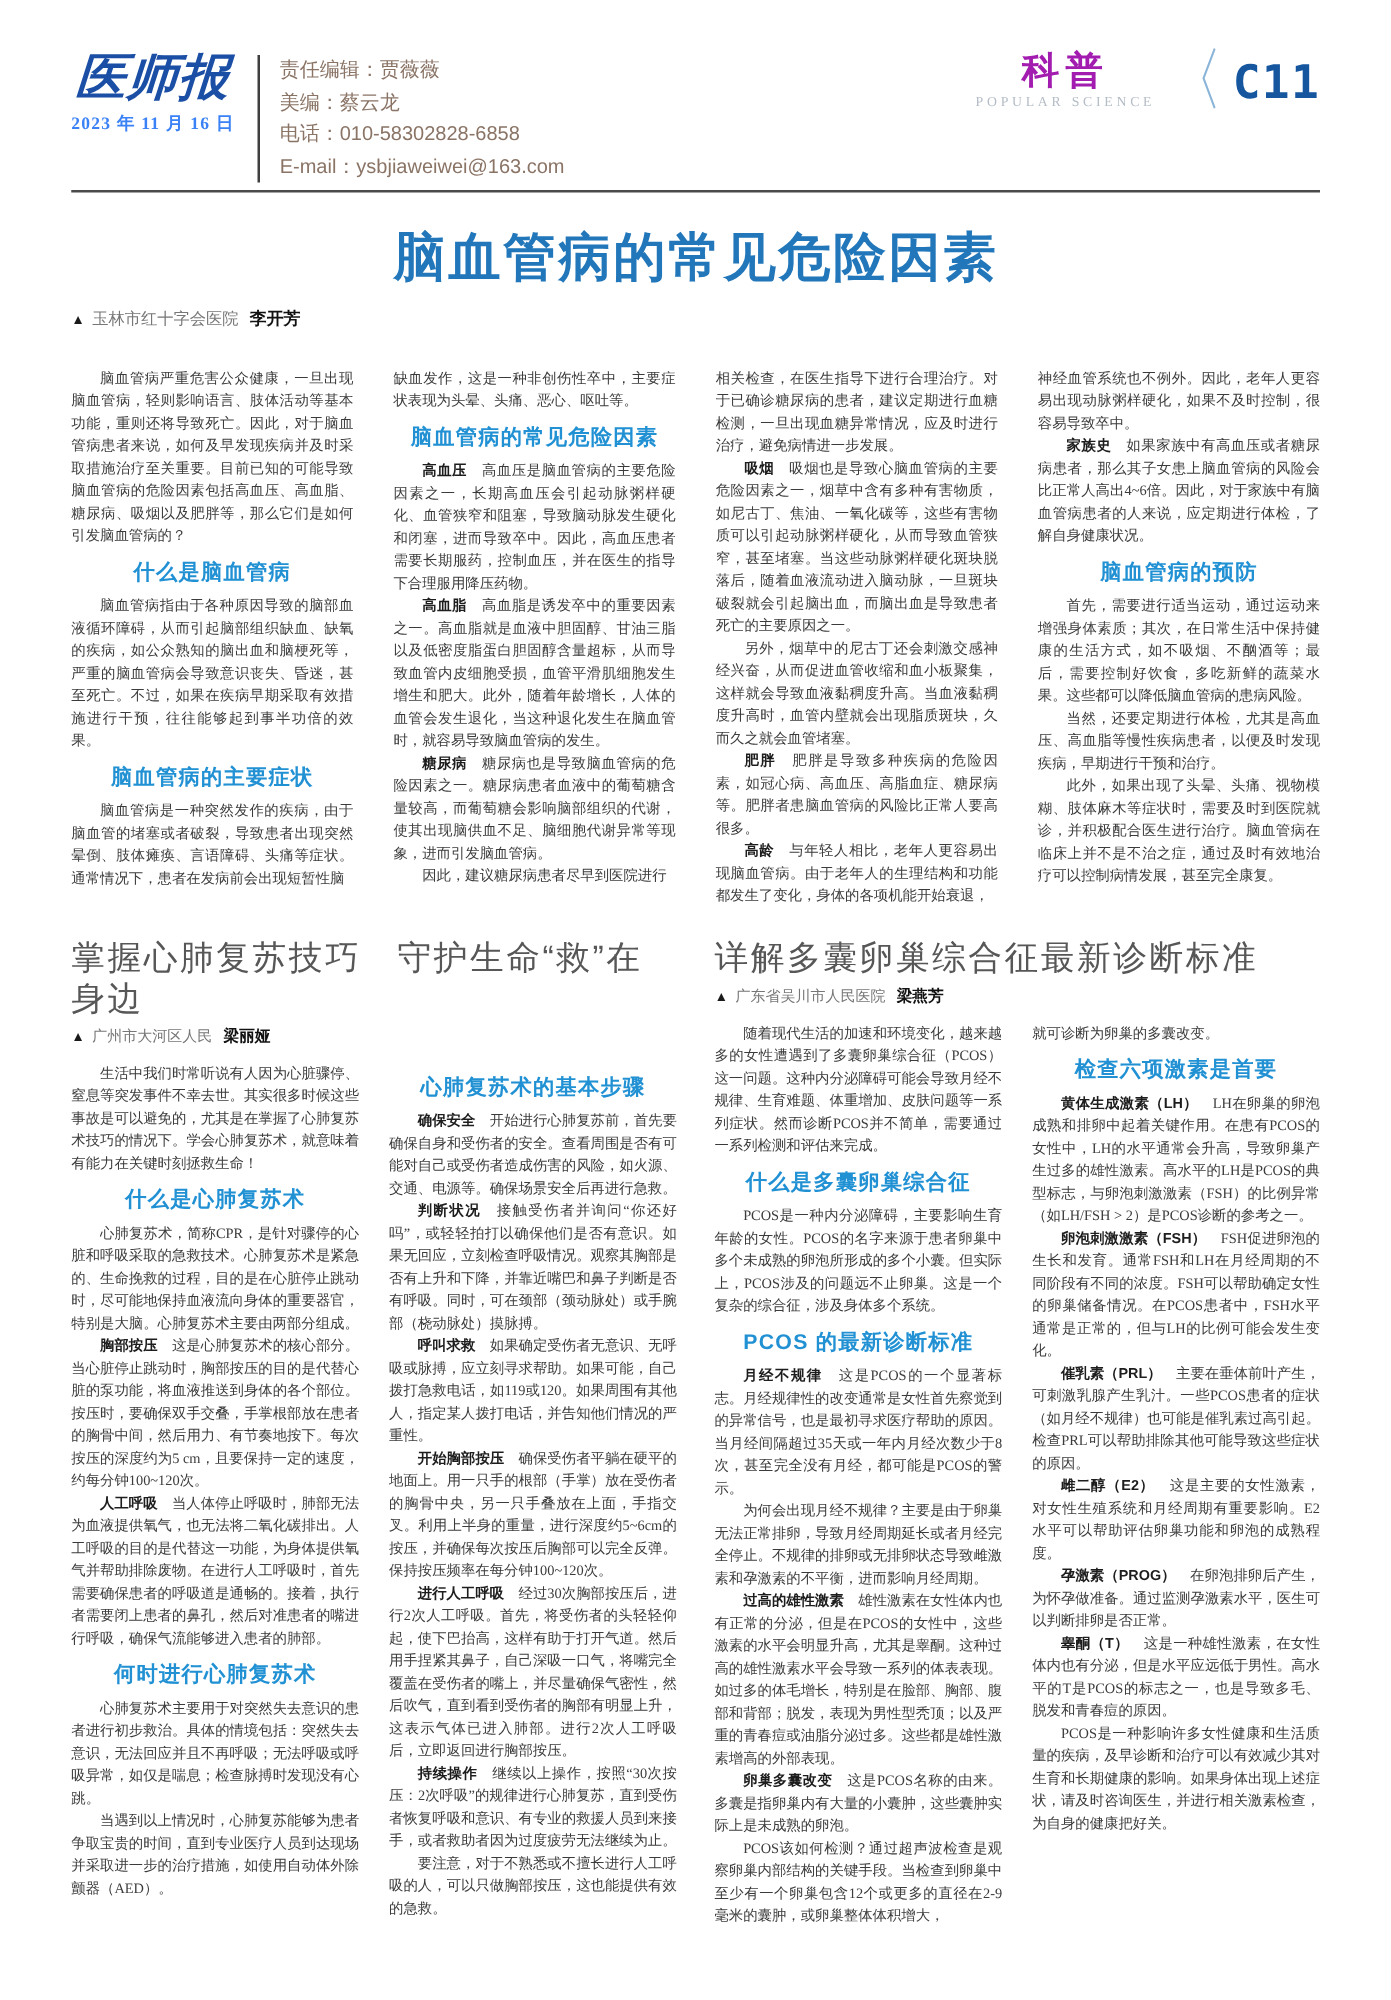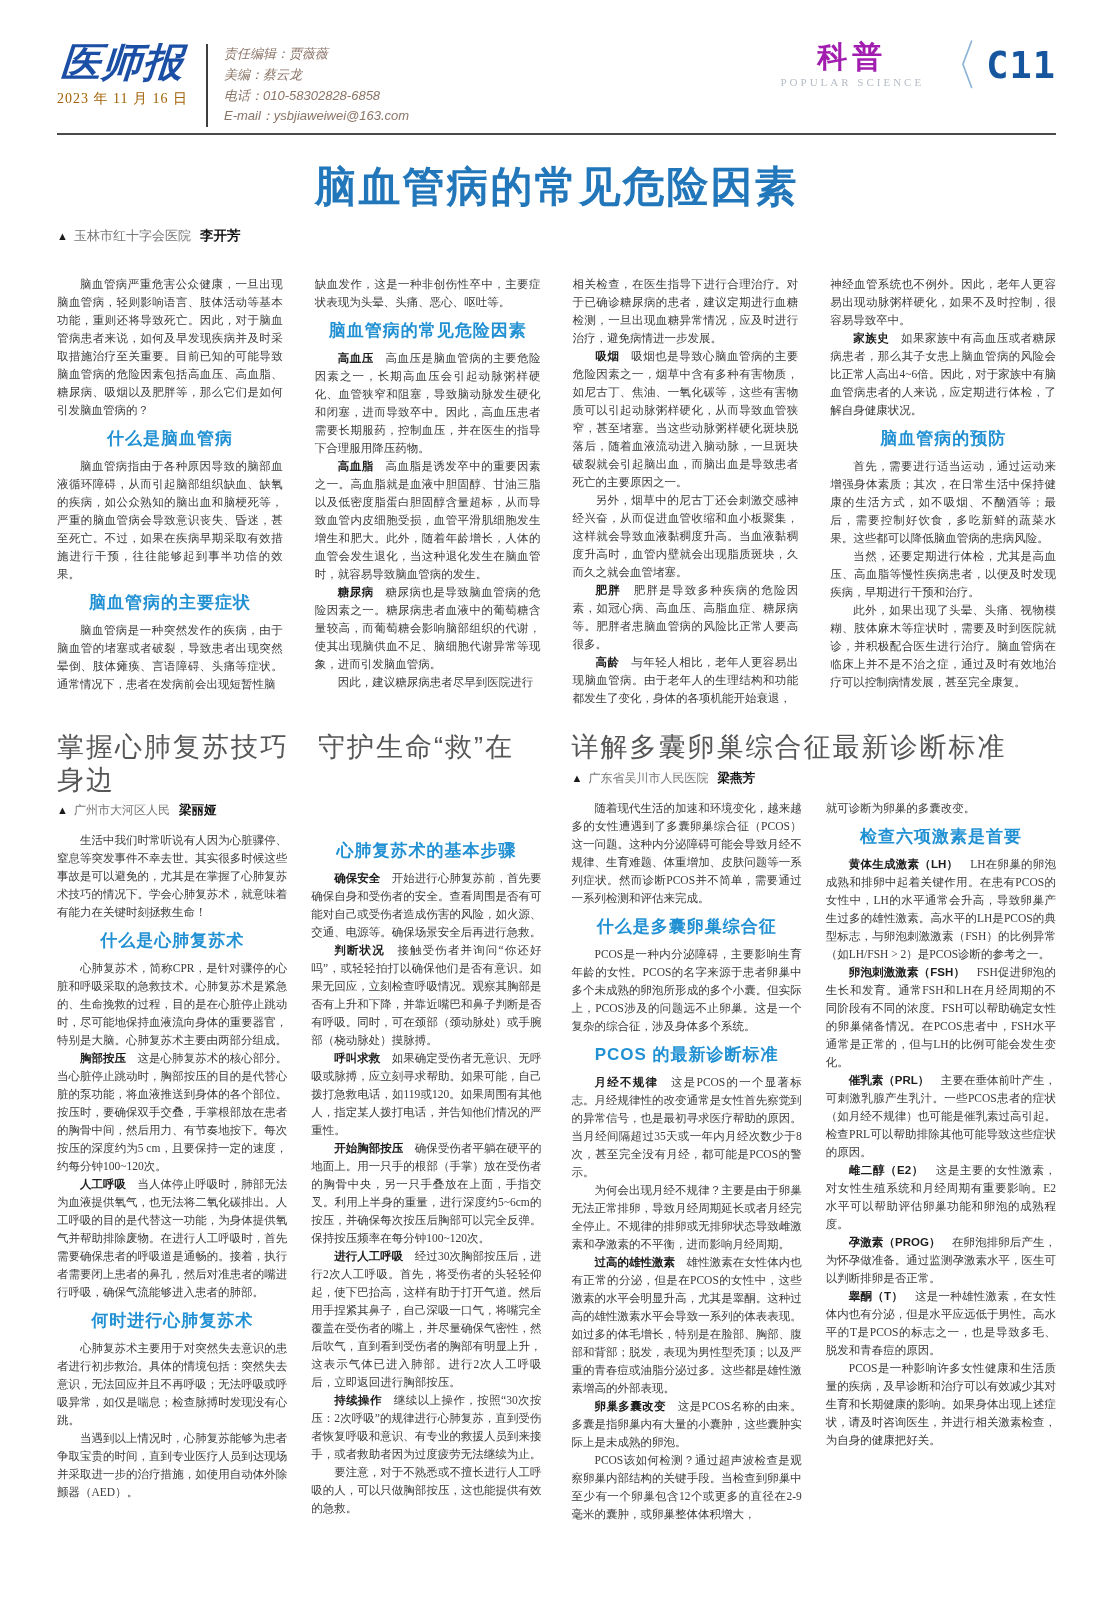--- a/index.html
+++ b/index.html
@@ -10,23 +10,23 @@
     font-family:"Liberation Serif", serif; color:#3b3b3b;
   }
   
   .header { display:flex; align-items:flex-start; padding-top:42px; }
   .masthead { text-align:center; }
   .logo {
     font-family:"DejaVu Serif", serif; font-style:italic; font-weight:bold;
     font-size:40px; color:#1b4fa5; letter-spacing:1px; line-height:1;
     transform:skewX(-4deg);
   }
-  .issue-date { font-size:14px; font-weight:normal; color:#a16207; margin-top:8px; letter-spacing:1px; }
+  .issue-date { font-size:14px; font-weight:bold; color:#3b82f6; margin-top:8px; letter-spacing:1px; }
   .head-divider { width:2px; background:#3f3f3f; align-self:stretch; margin:2px 16px 0 18px; }
-  .editor-info { font-size:13px; line-height:1.6; color:#8a7466; padding-top:2px; font-family:"Liberation Sans", sans-serif;font-style:italic; }
+  .editor-info { font-size:16px; line-height:1.6; color:#8a7466; padding-top:2px; font-family:"Liberation Sans", sans-serif; }
   .head-right { margin-left:auto; display:flex; align-items:center; }
   .section-block { text-align:center; margin-right:4px; }
   .section-cn { font-size:30px; font-weight:bold; color:#a21caf; letter-spacing:5px; line-height:1; font-family:"Liberation Sans", sans-serif; }
   .section-en { font-size:11px; color:#b4bcc6; letter-spacing:3px; margin-top:4px; font-family:"Liberation Serif", serif; }
   .chevron { font-size:44px; color:#8ab4d8; font-weight:100; line-height:1; margin:0 8px 0 6px; transform:scaleY(1.25); font-family:"DejaVu Sans", sans-serif; }
   .page-num { font-size:37px; font-weight:bold; color:#15569f; font-family:"DejaVu Sans Mono", monospace; letter-spacing:1px; }
   .header-rule { border-bottom:2px solid #4a4a4a; margin-top:6px; }
   
   .article1-title {
     text-align:center; font-size:42px; font-weight:bold; color:#2277ba;

